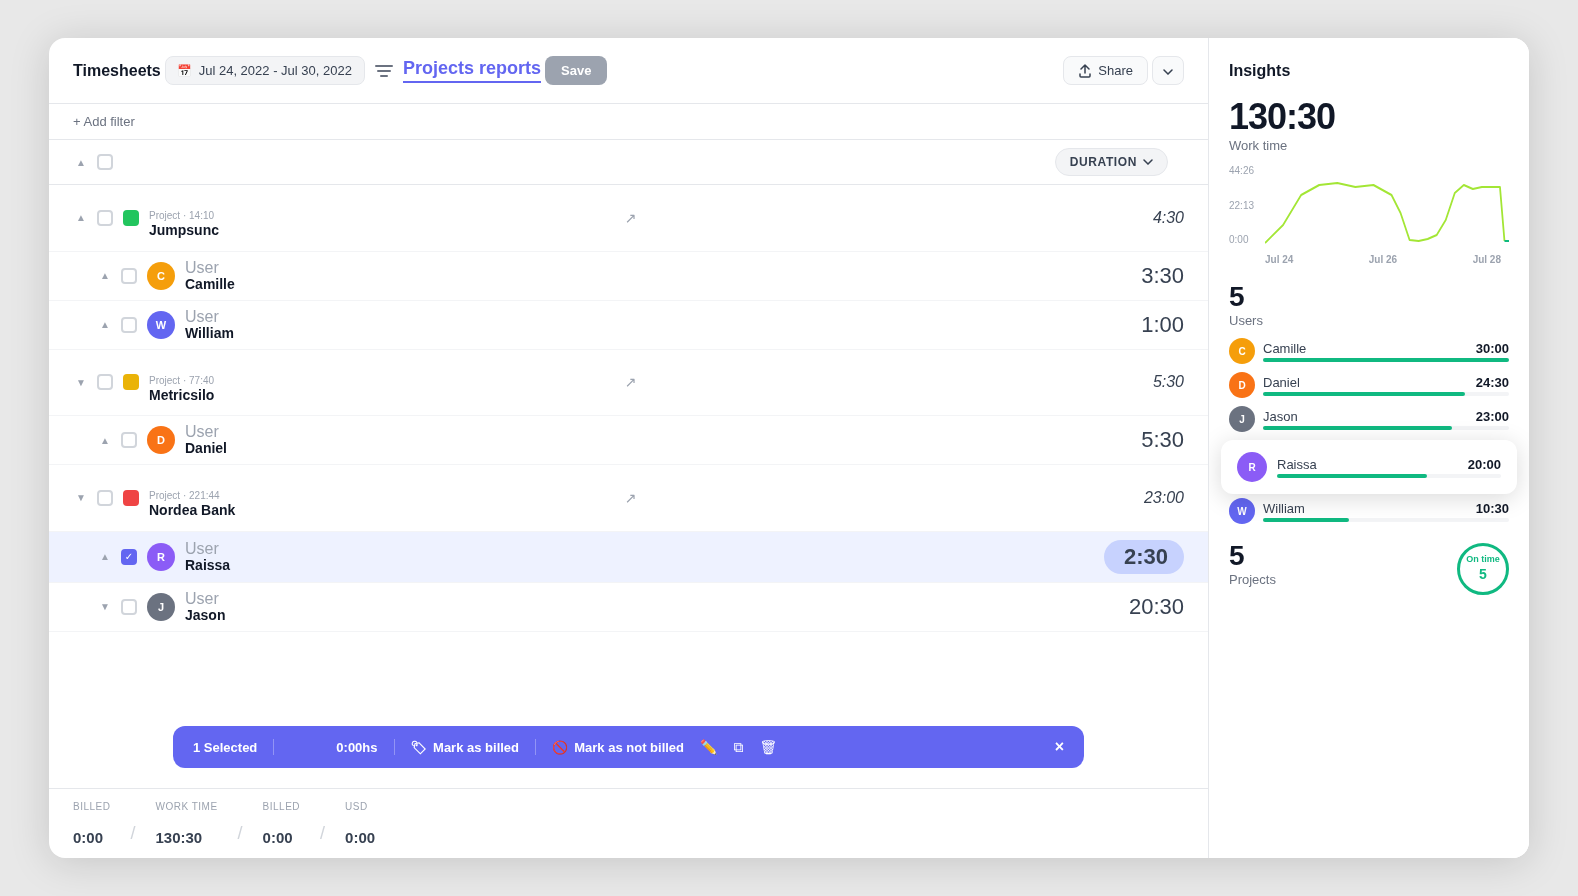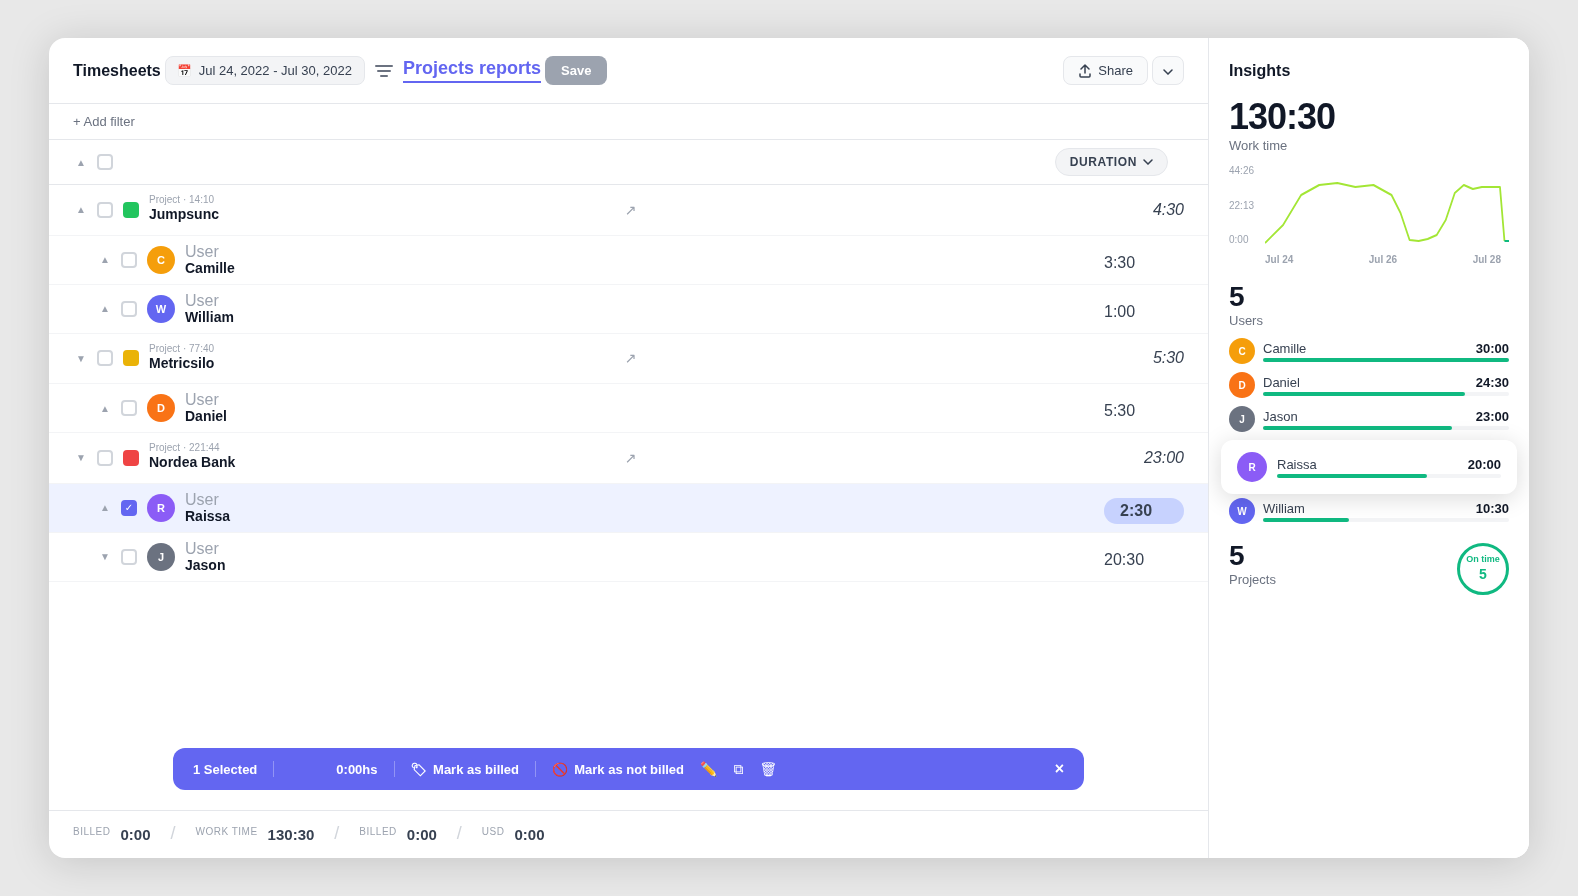--- a/index.html
+++ b/index.html
@@ -168,21 +168,21 @@
       font-size: 10px;
       color: #9ca3af;
       line-height: 1;
     }
     .project-name {
       font-size: 14px;
       font-weight: 600;
       color: #111827;
       line-height: 1.4;
     }
-    .project-info { flex: 1; display: flex; flex-direction: column; }
+    .project-info { flex: 1; display: flex; flex-direction: column; margin-top: 16px; }
     .project-duration {
       font-size: 16px;
       font-weight: 500;
       color: #374151;
       padding-right: 0;
       min-width: 80px;
       text-align: right;
       font-style: italic;
     }
     .external-link {
@@ -218,25 +218,25 @@
       color: #9ca3af;
       line-height: 1;
     }
     .user-name {
       font-size: 14px;
       font-weight: 600;
       color: #111827;
     }
     .user-info { flex: 1; display: flex; flex-direction: column; }
     .user-duration {
-      font-size: 16px;
+      font-size: 22px;
       font-weight: 500;
       color: #374151;
       min-width: 80px;
-      margin-top: 6px;
+      text-align: right;
     }
     .user-duration.highlighted {
       background: #c7d2fe;
       border-radius: 20px;
       padding: 4px 16px;
       color: #374151;
       font-weight: 600;
     }
     .checkbox {
       width: 16px;
@@ -317,21 +317,22 @@
     }
     .footer-stats {
       padding: 12px 24px;
       border-top: 1px solid #e5e7eb;
       display: flex;
       gap: 20px;
       align-items: center;
     }
     .stat-item {
       display: flex;
-      gap: 10px;
+      flex-direction: column;
+      gap: 17px;
     }
     .stat-label {
       font-size: 10px;
       color: #9ca3af;
       letter-spacing: 0.05em;
       text-transform: uppercase;
     }
     .stat-value {
       font-size: 15px;
       font-weight: 600;

